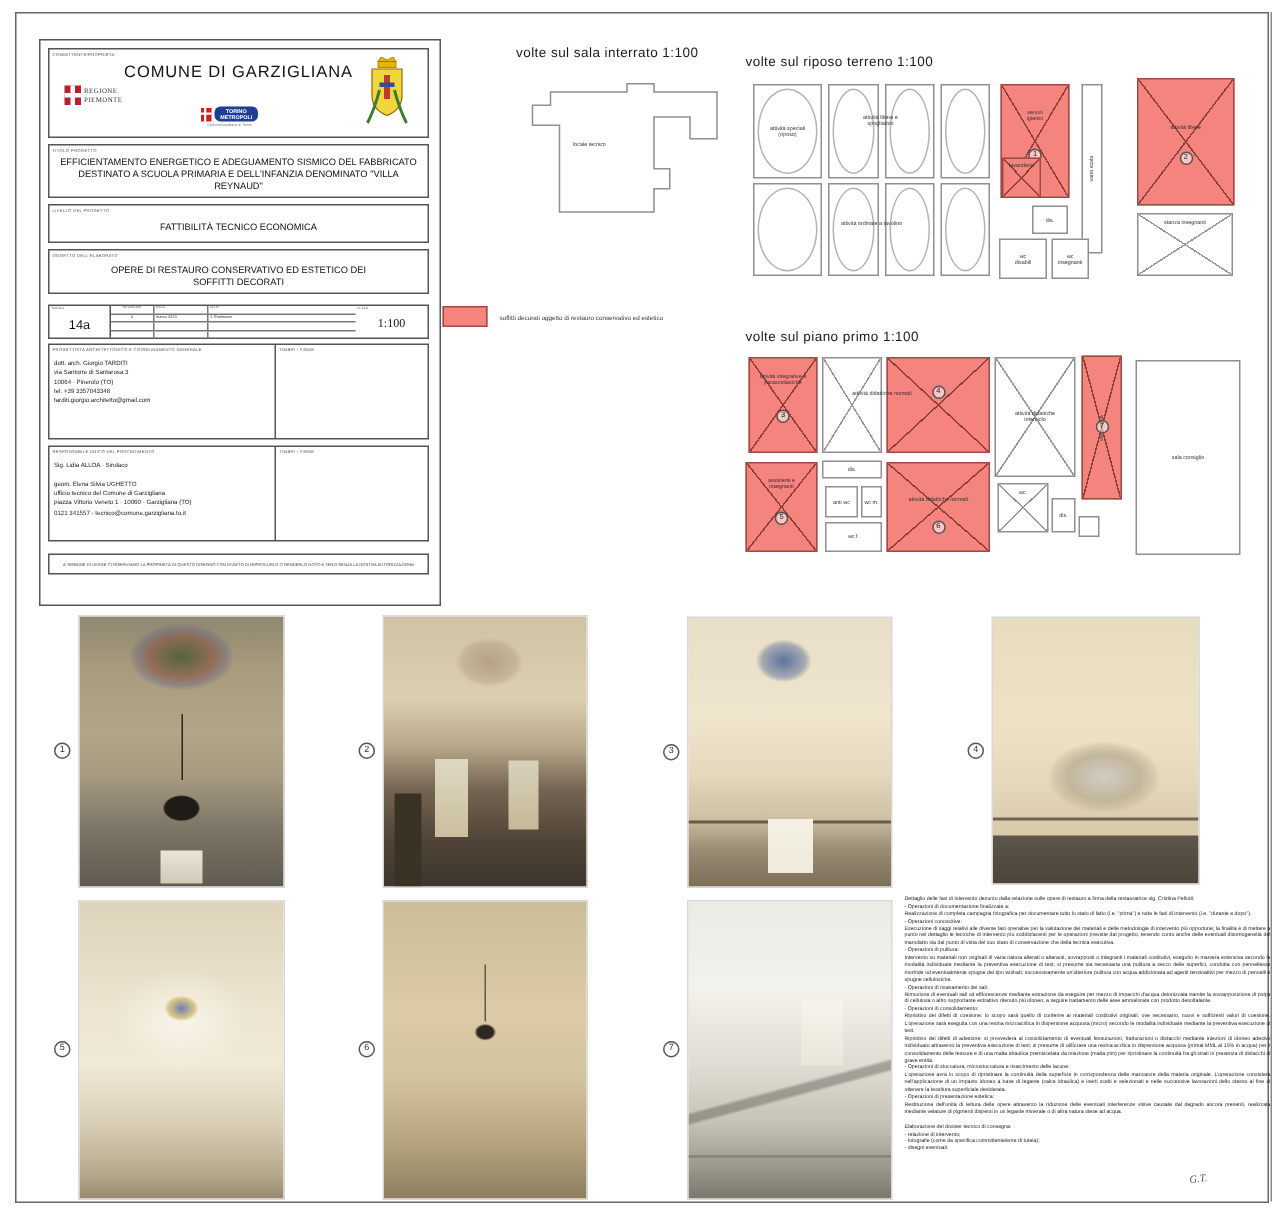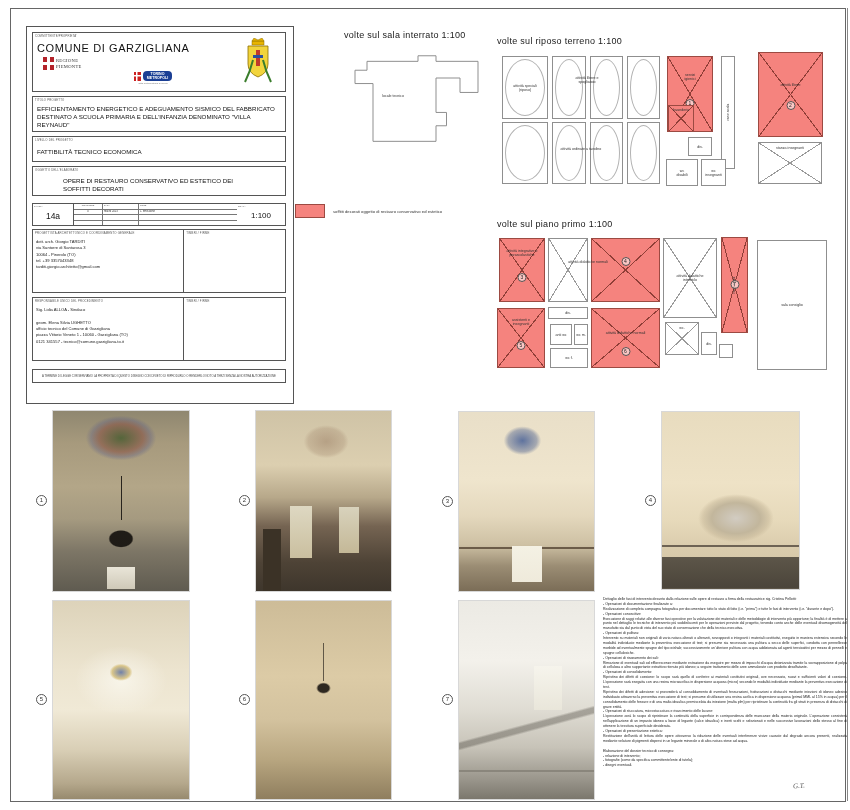--- a/index.html
+++ b/index.html
@@ -6,21 +6,21 @@
   #page{position:relative;width:850px;height:810px;background:#fff;overflow:hidden;
         font-family:"Liberation Sans",sans-serif;color:#222;}
   .abs{position:absolute;}
   
   .sheet-border{left:10px;top:8px;width:834px;height:792px;border:1px solid #666;}
   .edge-line{left:847px;top:8px;width:0;height:793px;border-left:1px solid #888;}
   
   .tb-frame{left:26px;top:26px;width:266px;height:376px;border:1px solid #555;}
   .tb-box{position:absolute;border:1px solid #555;background:#fff;box-sizing:border-box;}
   .tb-tinylabel{position:absolute;left:2px;top:1px;font-size:2.8px;color:#555;letter-spacing:.2px;}
-  .tb-center{position:absolute;left:4px;right:4px;text-align:left;color:#111;}
+  .tb-center{position:absolute;left:4px;right:4px;text-align:center;color:#111;}
   .comune{top:9px;font-size:11px;letter-spacing:.6px;}
   .blocktext{font-size:6.2px;line-height:1.3;}
   
   .regione{position:absolute;left:10px;top:24px;display:flex;gap:2px;align-items:center;}
   .reg-sq{width:11px;height:13px;background:#b3232a;
           background-image:linear-gradient(#fff,#fff),linear-gradient(#fff,#fff);
           background-size:3px 100%,100% 3px;background-position:4px 0,0 5px;background-repeat:no-repeat;}
   .reg-txt{font-family:"Liberation Serif",serif;font-size:4.6px;line-height:1.1;color:#333;letter-spacing:.3px;white-space:pre-line;}
   .torino{position:absolute;left:88px;top:38px;width:64px;text-align:center;}
   .tor-row{display:flex;align-items:center;justify-content:center;gap:2px;}
@@ -180,21 +180,21 @@
         <div class="gcell gc1"></div>
         <div class="gcell gc2"></div>
         <div class="gcell gc3"></div>
       </div>
       <div class="grow">
         <div class="gcell gc1"></div>
         <div class="gcell gc2"></div>
         <div class="gcell gc3"></div>
       </div>
     </div>
-    <div class="cell" style="width:48px;">
+    <div class="cell" style="width:48px;font-family:Liberation Serif, serif;">
       <span class="tiny">SCALA</span>
       <span class="big" style="font-size:8px;">1:100</span>
     </div>
   </div>
 
   <div class="tb-box" style="left:32px;top:229px;width:254px;height:64px;">
     <div class="split">
       <div class="lft">
         <span class="tb-tinylabel">PROGETTISTA ARCHITETTONICO E COORDINAMENTO GENERALE</span>
         <div class="people">dott. arch. Giorgio TARDITI

